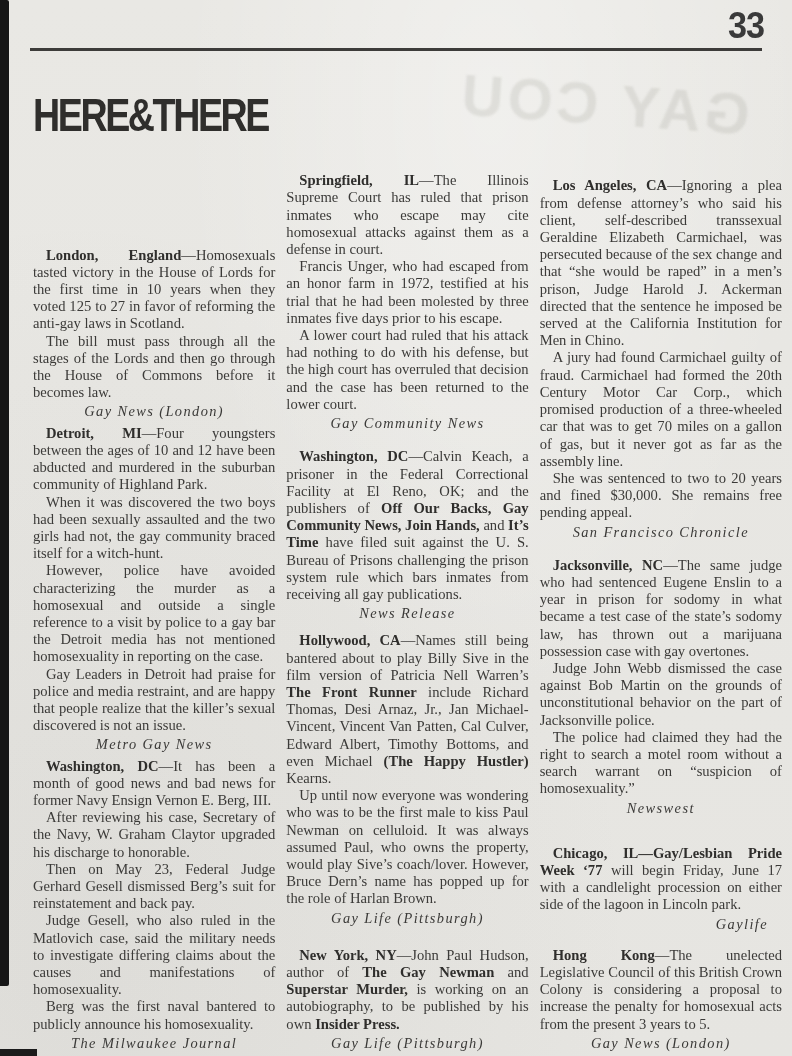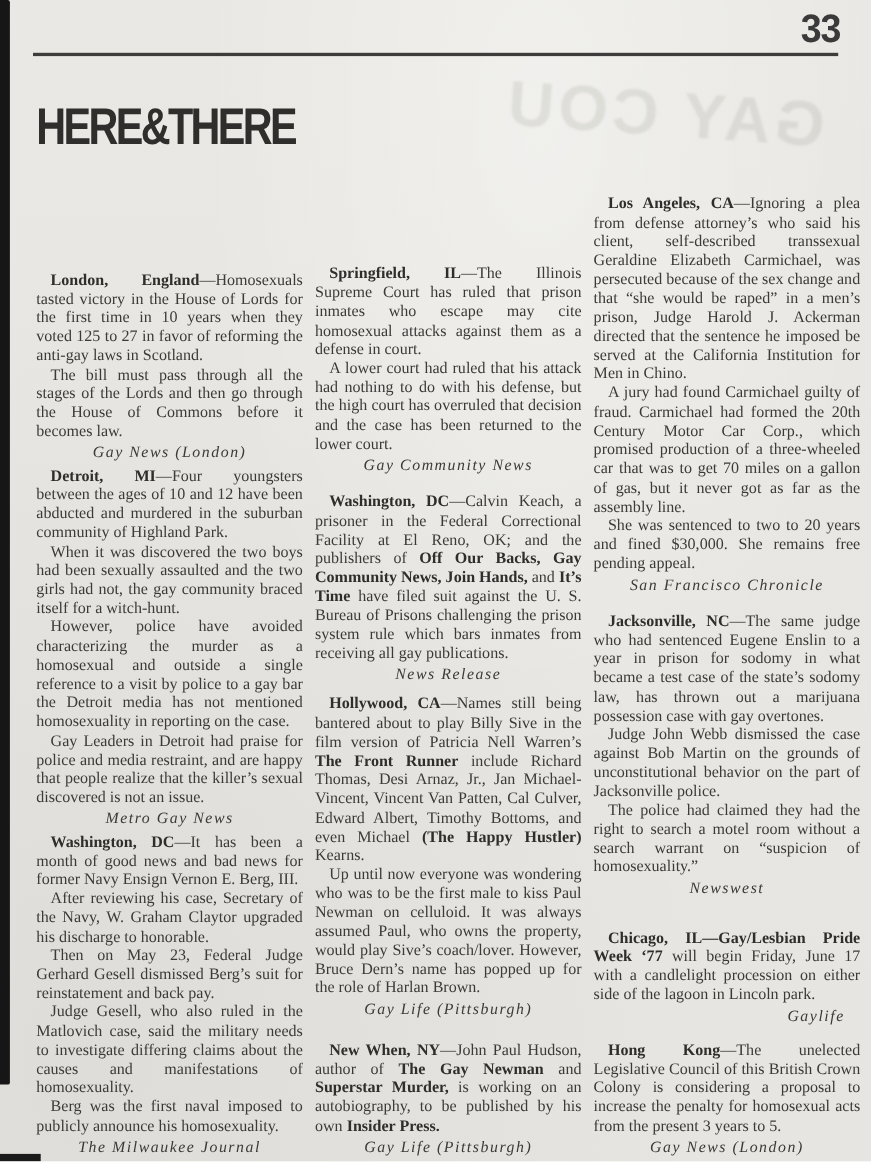--- a/index.html
+++ b/index.html
@@ -89,33 +89,34 @@
         <p class="attribution">Gay News (London)</p>
         <p class="para"><span class="b">Detroit, MI</span><span>—Four youngsters between the ages of 10 and 12 have been abducted and murdered in the suburban community of Highland Park.</span></p>
         <p class="para"><span>When it was discovered the two boys had been sexually assaulted and the two girls had not, the gay community braced itself for a witch-hunt.</span></p>
         <p class="para"><span>However, police have avoided characterizing the murder as a homosexual and outside a single reference to a visit by police to a gay bar the Detroit media has not mentioned homosexuality in reporting on the case.</span></p>
         <p class="para"><span>Gay Leaders in Detroit had praise for police and media restraint, and are happy that people realize that the killer’s sexual discovered is not an issue.</span></p>
         <p class="attribution">Metro Gay News</p>
         <p class="para"><span class="b">Washington, DC</span><span>—It has been a month of good news and bad news for former Navy Ensign Vernon E. Berg, III.</span></p>
         <p class="para"><span>After reviewing his case, Secretary of the Navy, W. Graham Claytor upgraded his discharge to honorable.</span></p>
         <p class="para"><span>Then on May 23, Federal Judge Gerhard Gesell dismissed Berg’s suit for reinstatement and back pay.</span></p>
         <p class="para"><span>Judge Gesell, who also ruled in the Matlovich case, said the military needs to investigate differing claims about the causes and manifestations of homosexuality.</span></p>
-        <p class="para"><span>Berg was the first naval imposed to publicly announce his homosexuality.</span></p>
+        <p class="para"><span>Berg was the first naval bantered to publicly announce his homosexuality.</span></p>
         <p class="attribution">The Milwaukee Journal</p>
       </div>
       <div class="col">
         <p class="para"><span class="b">Springfield, IL</span><span>—The Illinois Supreme Court has ruled that prison inmates who escape may cite homosexual attacks against them as a defense in court.</span></p>
+        <p class="para"><span>Francis Unger, who had escaped from an honor farm in 1972, testified at his trial that he had been molested by three inmates five days prior to his escape.</span></p>
         <p class="para"><span>A lower court had ruled that his attack had nothing to do with his defense, but the high court has overruled that decision and the case has been returned to the lower court.</span></p>
         <p class="attribution">Gay Community News</p>
         <p class="para" style="margin-top: 16px;"><span class="b">Washington, DC</span><span>—Calvin Keach, a prisoner in the Federal Correctional Facility at El Reno, OK; and the publishers of </span><span class="b">Off Our Backs, Gay Community News, Join Hands,</span><span> and </span><span class="b">It’s Time</span><span> have filed suit against the U. S. Bureau of Prisons challenging the prison system rule which bars inmates from receiving all gay publications.</span></p>
         <p class="attribution">News Release</p>
         <p class="para" style="margin-top: 10px;"><span class="b">Hollywood, CA</span><span>—Names still being bantered about to play Billy Sive in the film version of Patricia Nell Warren’s </span><span class="b">The Front Runner</span><span> include Richard Thomas, Desi Arnaz, Jr., Jan Michael-Vincent, Vincent Van Patten, Cal Culver, Edward Albert, Timothy Bottoms, and even Michael </span><span class="b">(The Happy Hustler)</span><span> Kearns.</span></p>
         <p class="para"><span>Up until now everyone was wondering who was to be the first male to kiss Paul Newman on celluloid. It was always assumed Paul, who owns the property, would play Sive’s coach/lover. However, Bruce Dern’s name has popped up for the role of Harlan Brown.</span></p>
         <p class="attribution">Gay Life (Pittsburgh)</p>
-        <p class="para" style="margin-top: 20px;"><span class="b">New When, NY</span><span>—John Paul Hudson, author of </span><span class="b">The Gay Newman</span><span> and </span><span class="b">Superstar Murder,</span><span> is working on an autobiography, to be published by his own </span><span class="b">Insider Press.</span></p>
+        <p class="para" style="margin-top: 20px;"><span class="b">New York, NY</span><span>—John Paul Hudson, author of </span><span class="b">The Gay Newman</span><span> and </span><span class="b">Superstar Murder,</span><span> is working on an autobiography, to be published by his own </span><span class="b">Insider Press.</span></p>
         <p class="attribution">Gay Life (Pittsburgh)</p>
       </div>
       <div class="col">
         <p class="para"><span class="b">Los Angeles, CA</span><span>—Ignoring a plea from defense attorney’s who said his client, self-described transsexual Geraldine Elizabeth Carmichael, was persecuted because of the sex change and that “she would be raped” in a men’s prison, Judge Harold J. Ackerman directed that the sentence he imposed be served at the California Institution for Men in Chino.</span></p>
         <p class="para"><span>A jury had found Carmichael guilty of fraud.  Carmichael had formed the 20th Century Motor Car Corp., which promised production of a three-wheeled car that was to get 70 miles on a gallon of gas, but it never got as far as the assembly line.</span></p>
         <p class="para"><span>She was sentenced to two to 20 years and fined $30,000.  She remains free pending appeal.</span></p>
         <p class="attribution">San Francisco Chronicle</p>
         <p class="para" style="margin-top: 16px;"><span class="b">Jacksonville, NC</span><span>—The same judge who had sentenced Eugene Enslin to a year in prison for sodomy in what became a test case of the state’s sodomy law, has thrown out a marijuana possession case with gay overtones.</span></p>
         <p class="para"><span>Judge John Webb dismissed the case against Bob Martin on the grounds of unconstitutional behavior on the part of Jacksonville police.</span></p>
         <p class="para"><span>The police had claimed they had the right to search a motel room without a search warrant on “suspicion of homosexuality.”</span></p>

